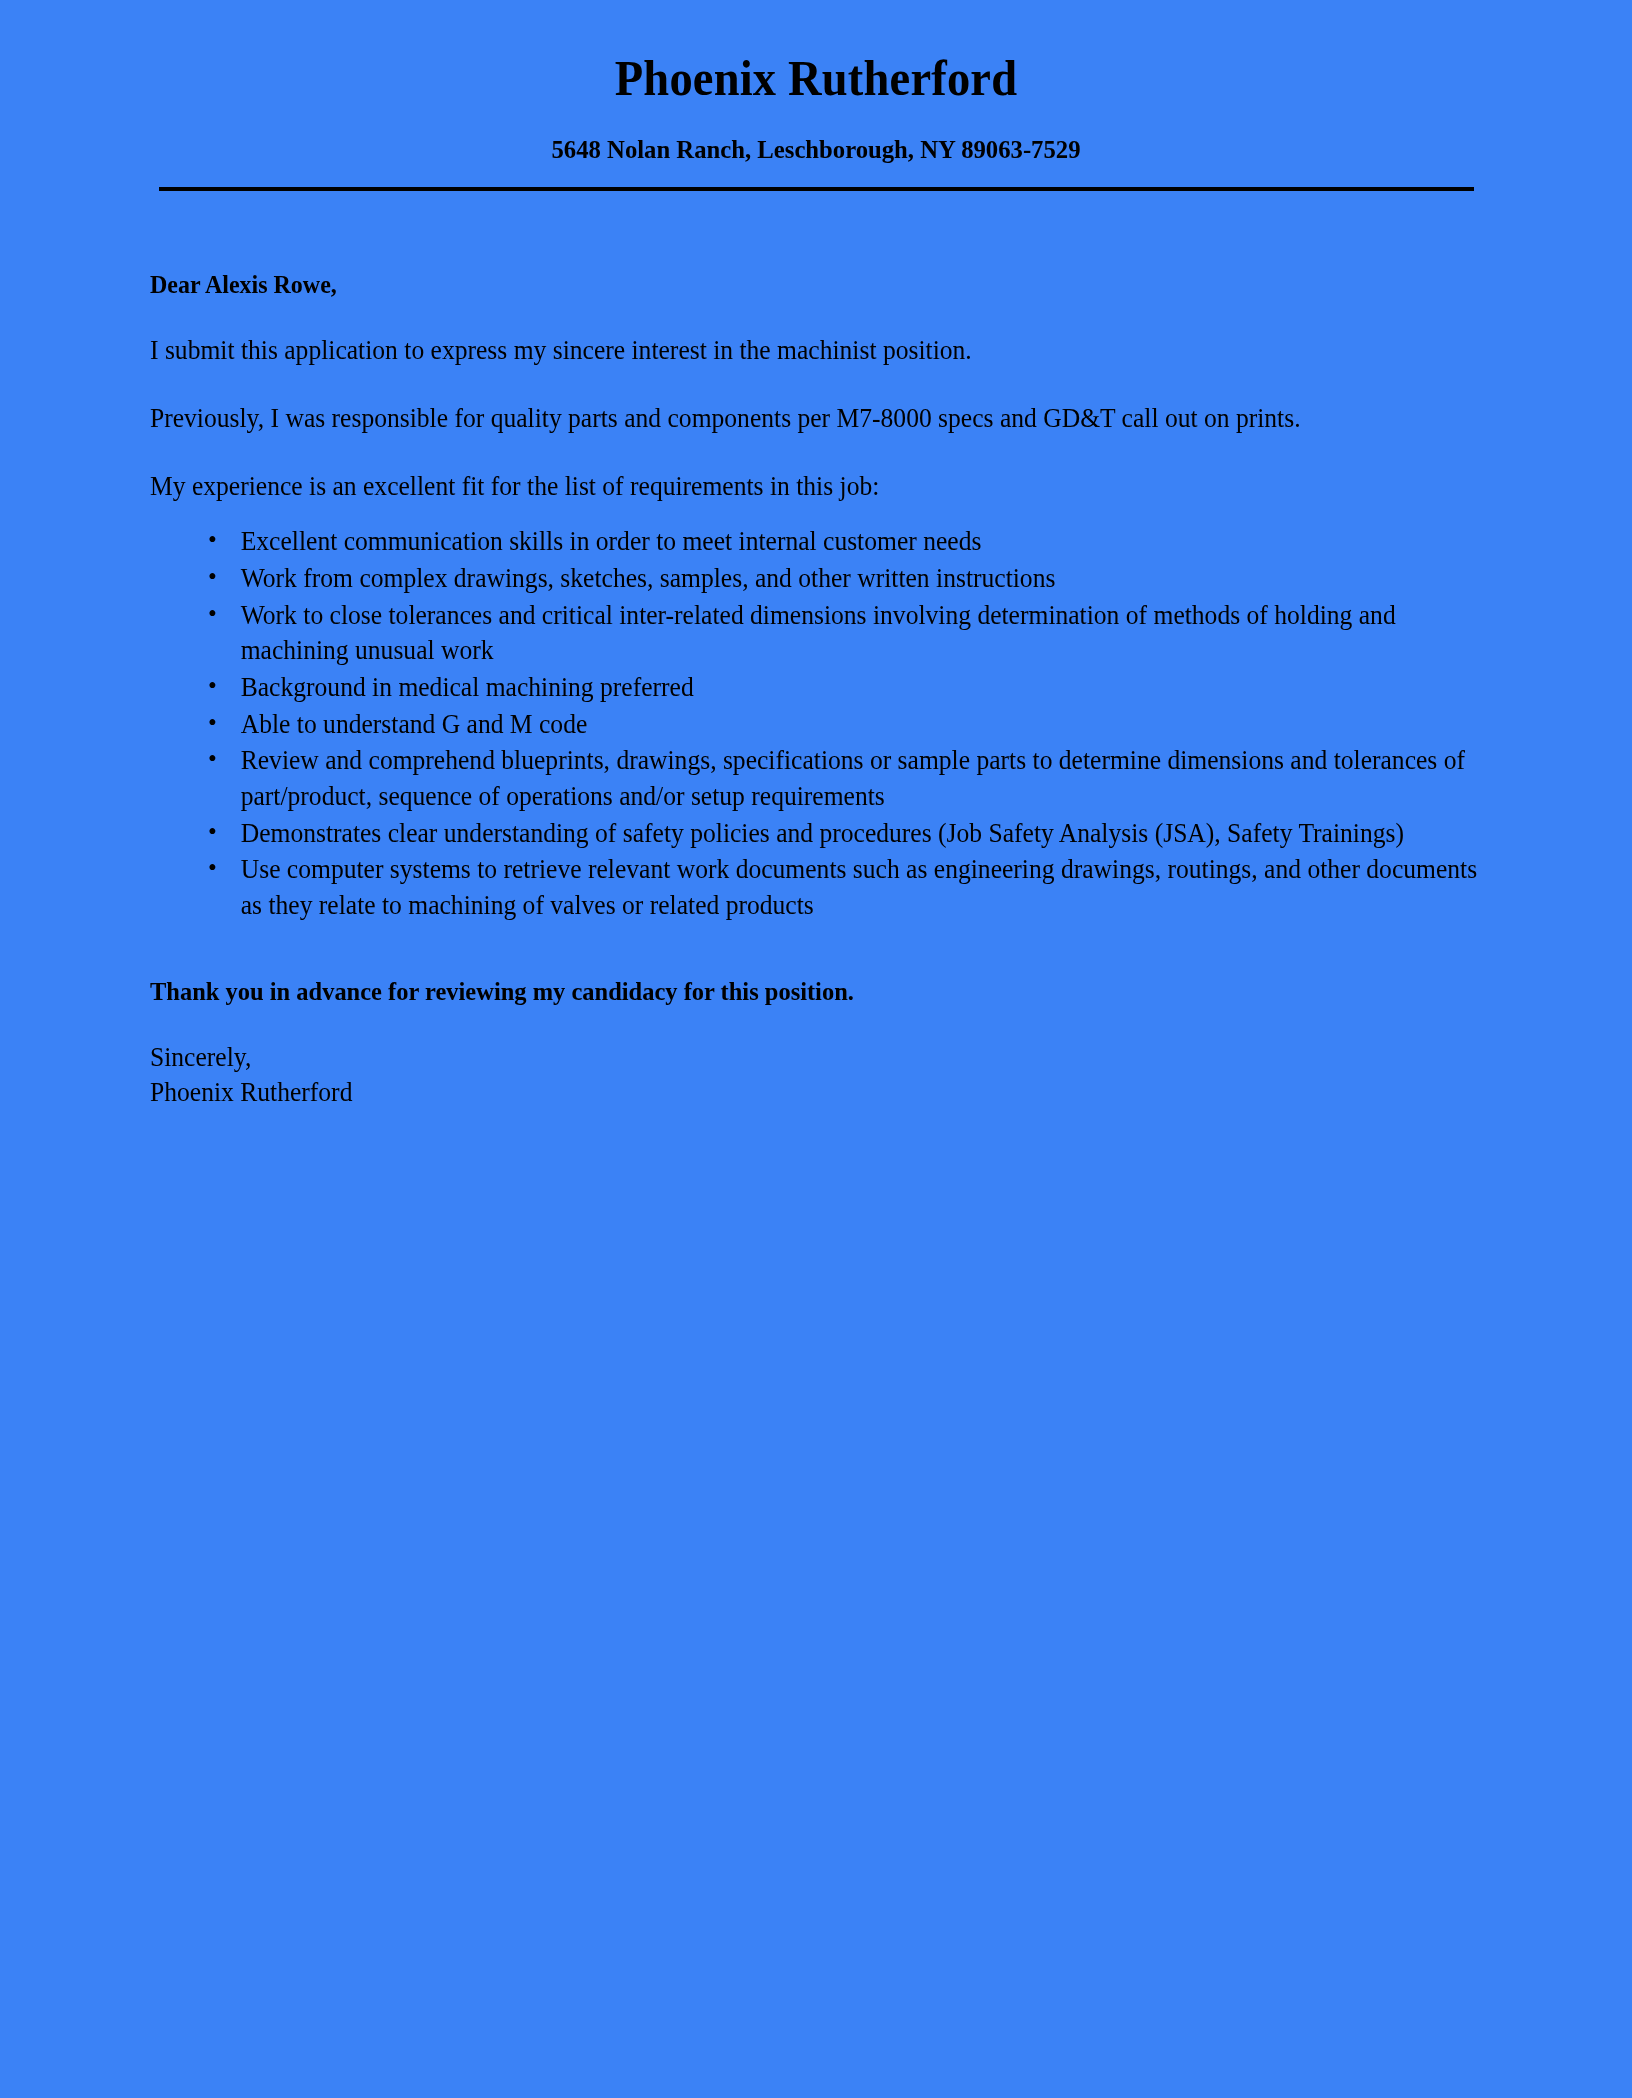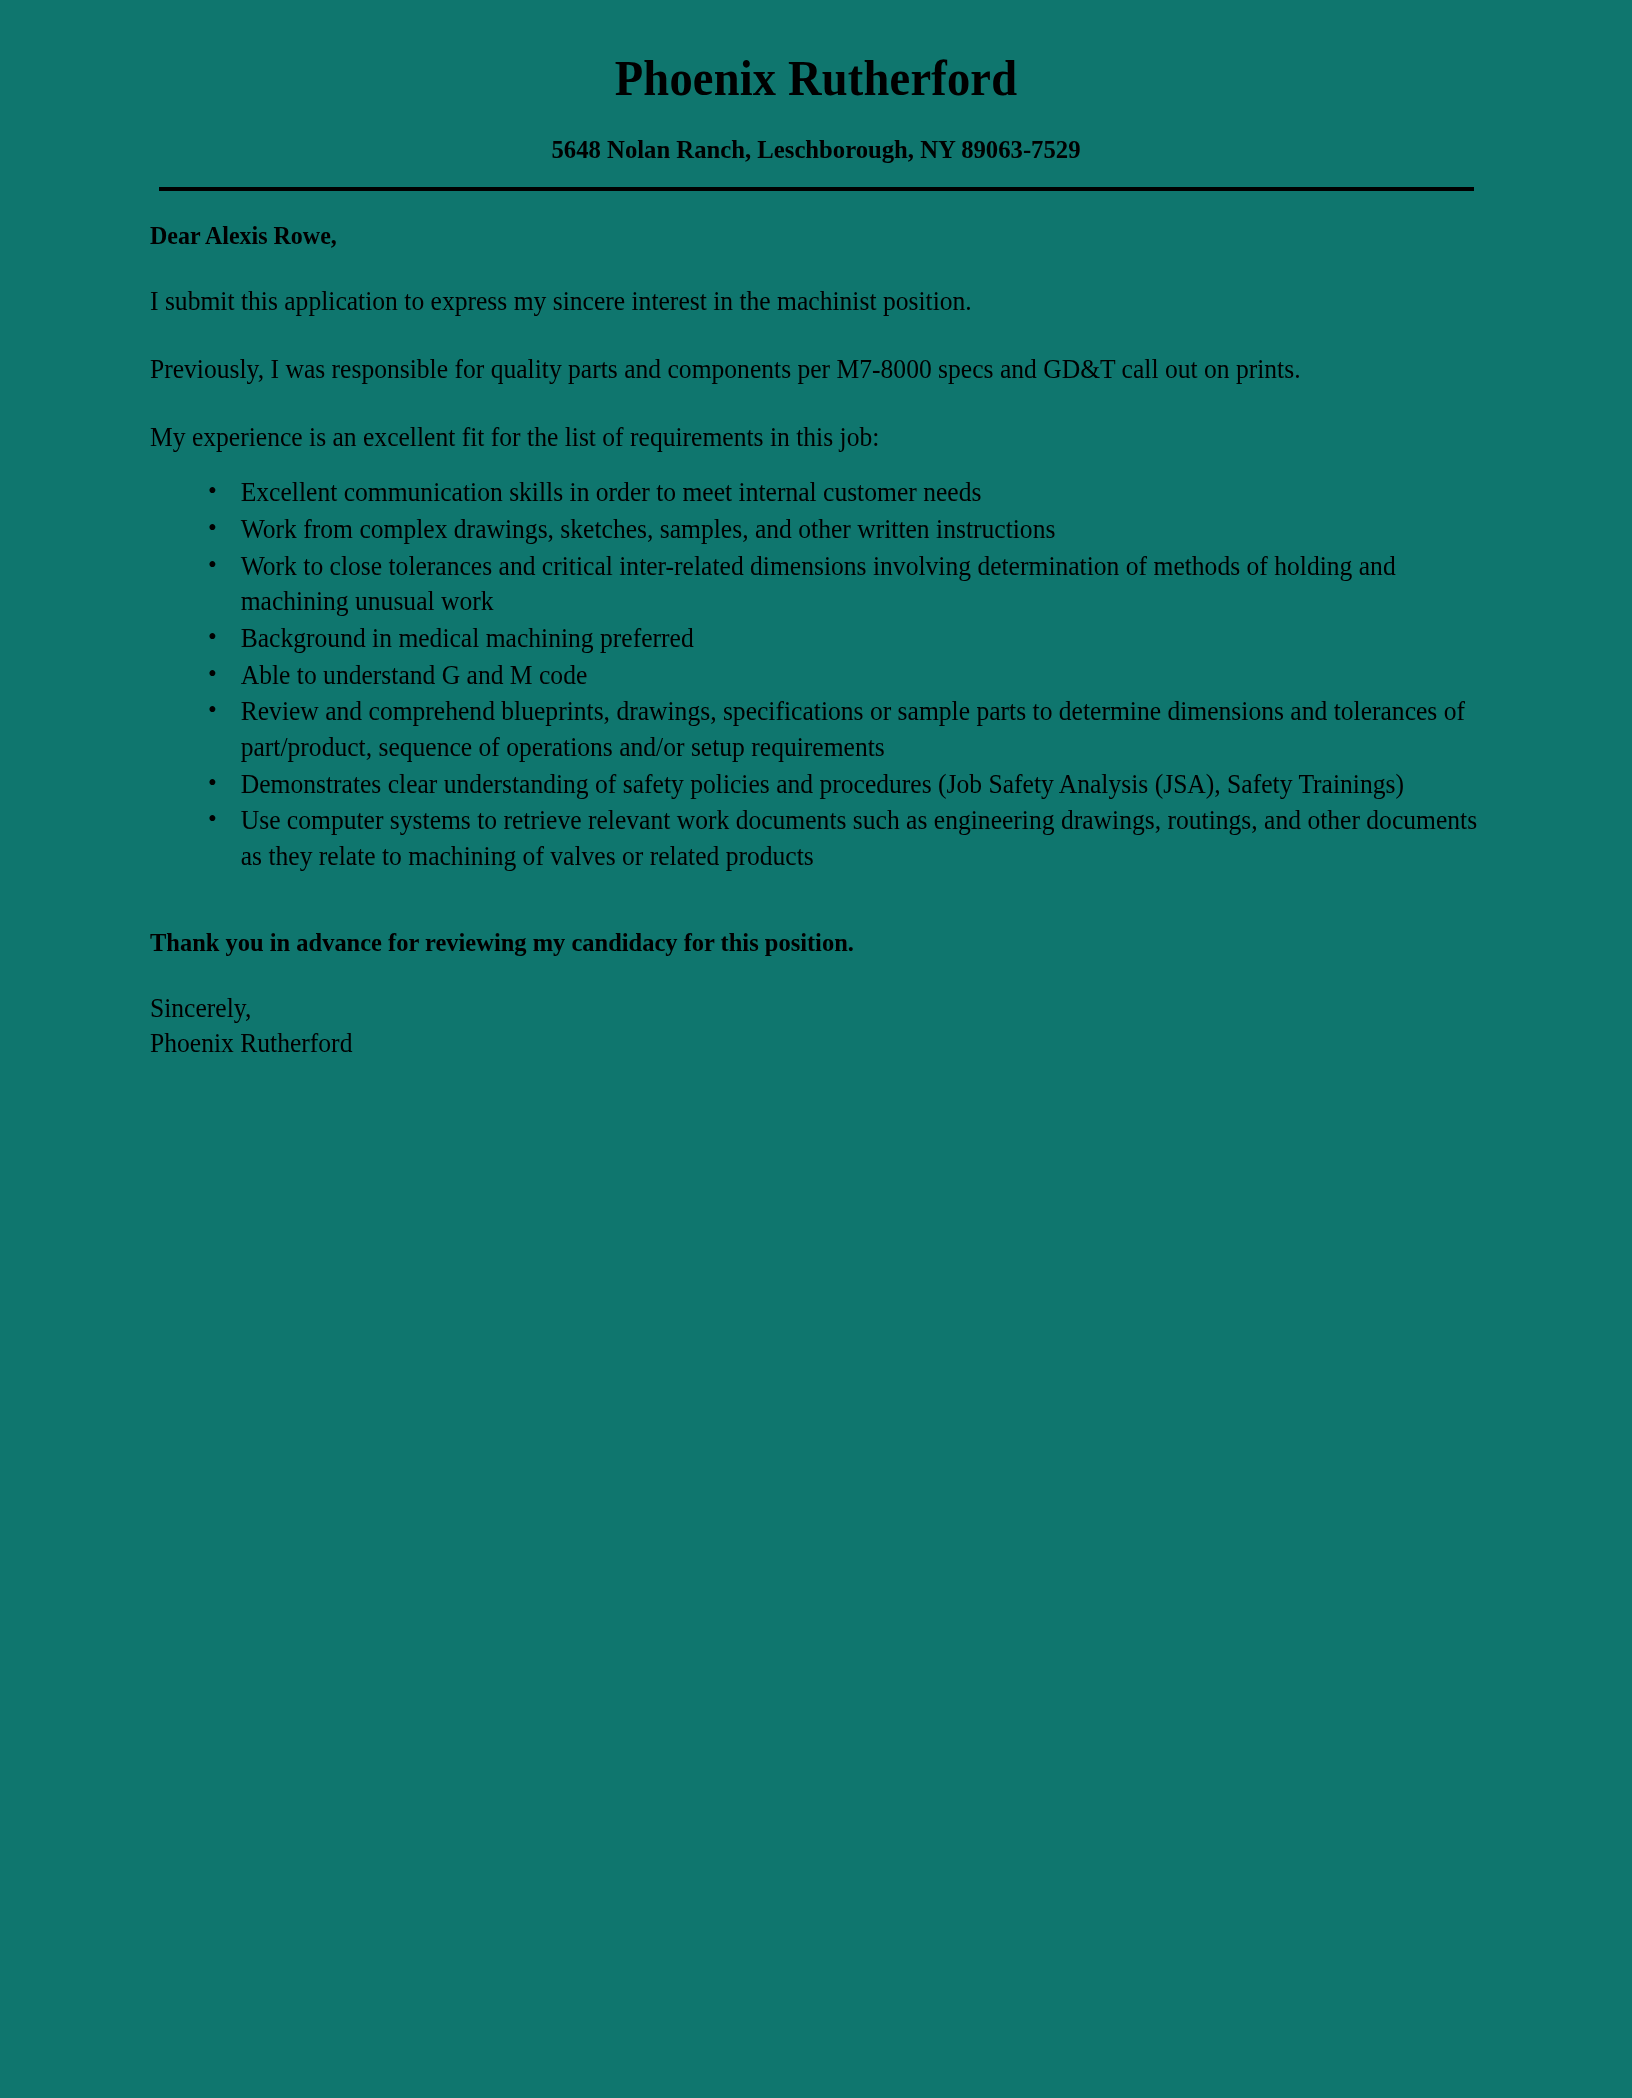--- a/index.html
+++ b/index.html
@@ -13,21 +13,21 @@
     font-family: "Liberation Serif", "DejaVu Serif", serif;
     color: #000000;
     -webkit-font-smoothing: antialiased;
   }
   .page {
     width: 1632px;
     height: 2098px;
     box-sizing: border-box;
     padding: 0;
     position: relative;
-    background: #0f766e;
+    background: #3b82f6;
     overflow: hidden;
   }
   .header {
     padding-top: 52px;
     text-align: center;
   }
   .letter-name {
     font-size: 50px;
     font-weight: bold;
     letter-spacing: 0.2px;
@@ -44,21 +44,21 @@
     transform-origin: center center;
   }
   .header-rule {
     margin: 23px auto 0 auto;
     width: 1315px;
     height: 4px;
     background: #000000;
   }
   .body-area {
     padding: 0 150px 0 150px;
-    margin-top: 30px;
+    margin-top: 79px;
   }
   .salutation {
     font-size: 25px;
     font-weight: bold;
     line-height: 1.2;
     transform: scaleX(0.96);
     transform-origin: left center;
   }
   p.para {
     font-size: 26.5px;

